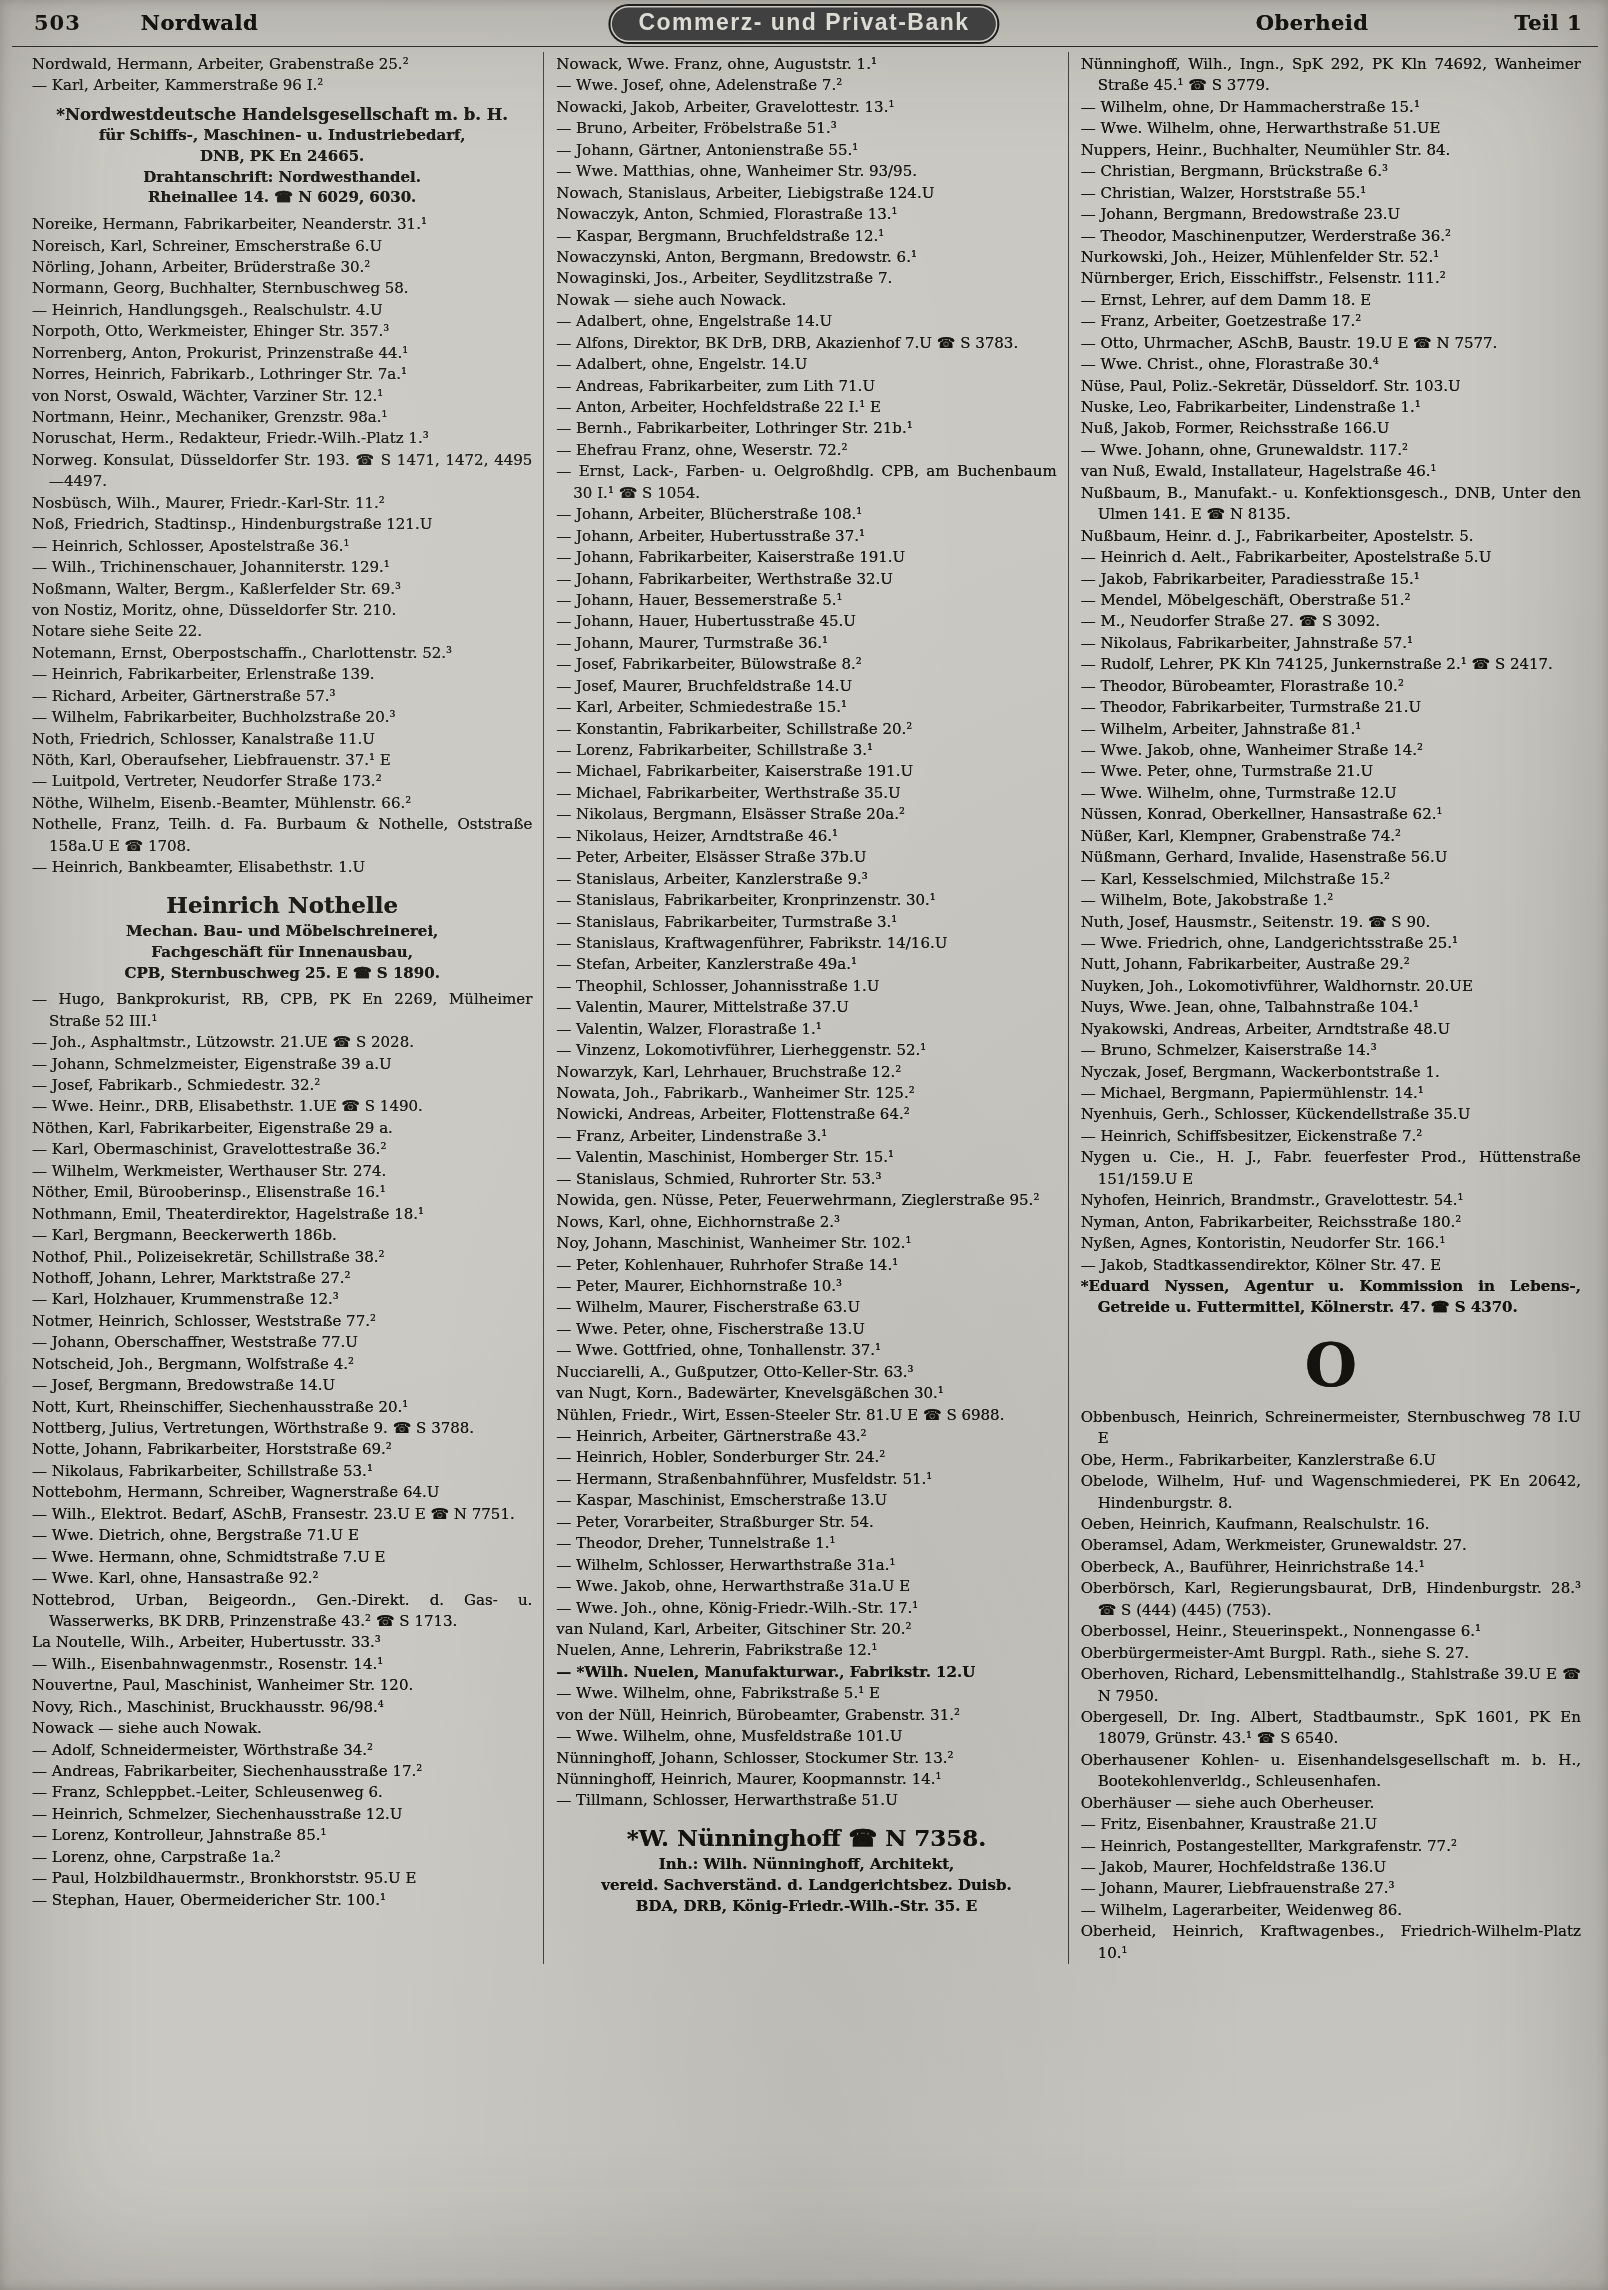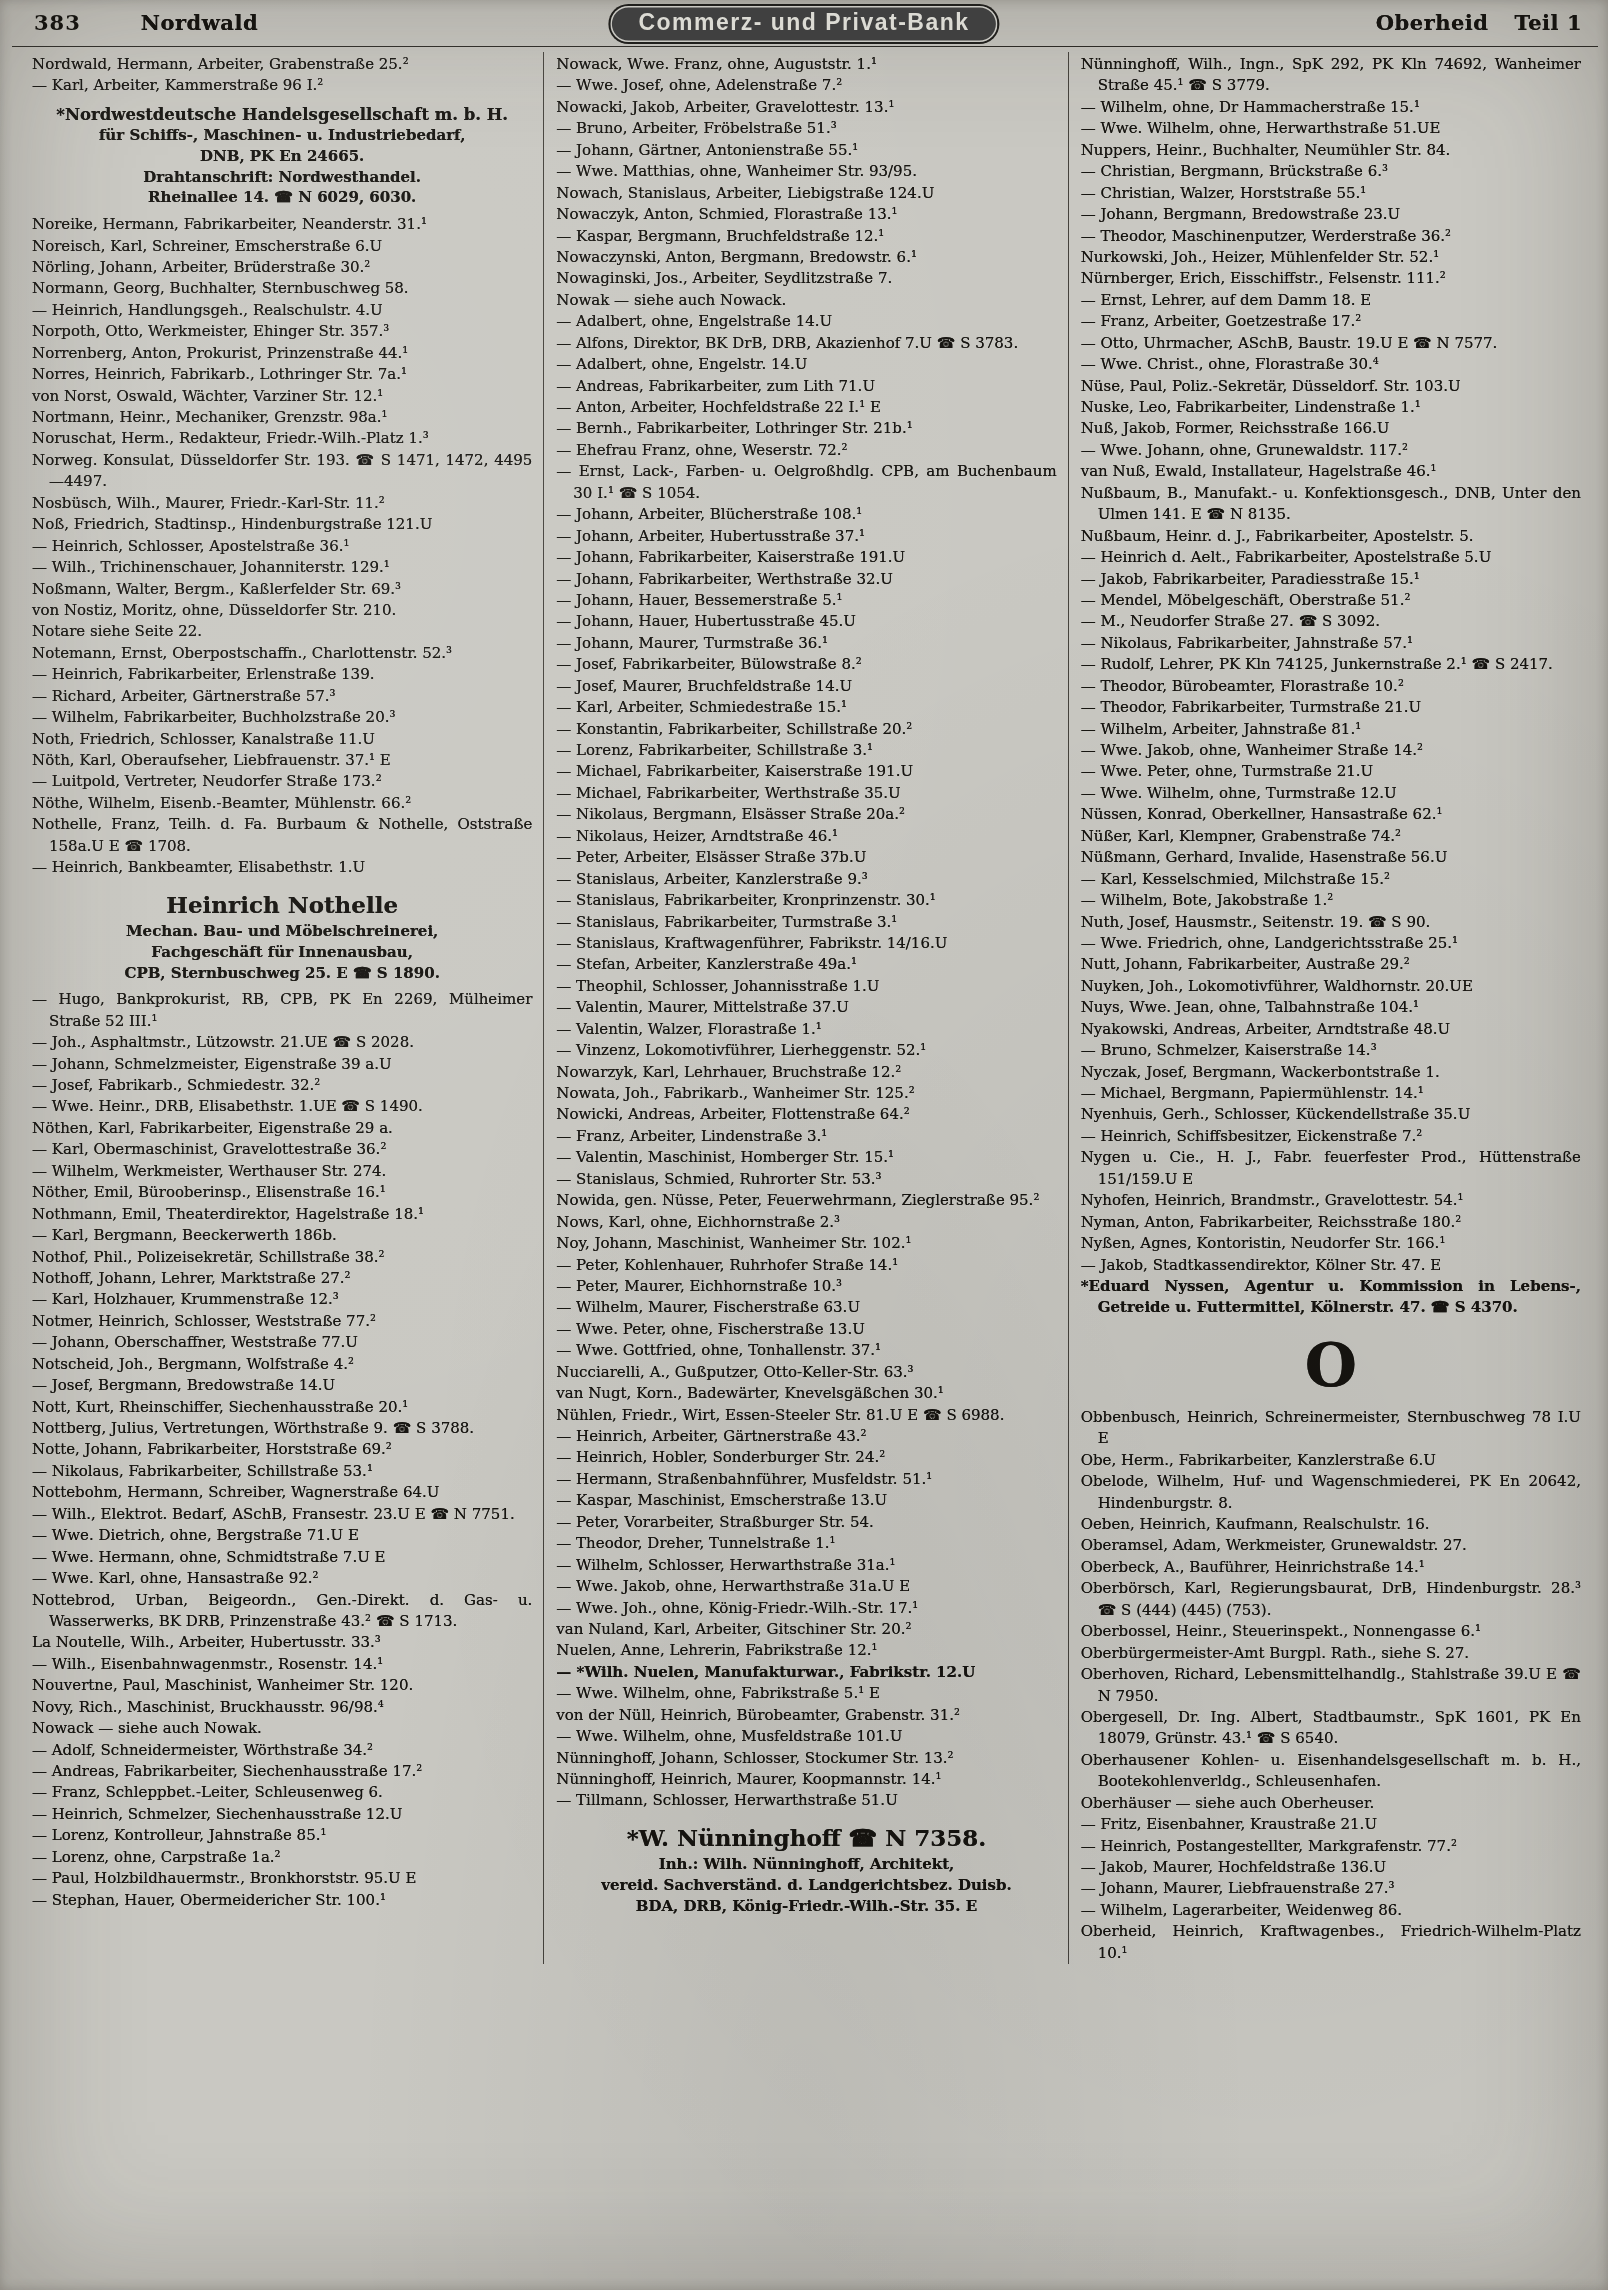--- a/index.html
+++ b/index.html
@@ -13,21 +13,21 @@
     content:""; position:absolute; inset:0; pointer-events:none;
     background:
       radial-gradient(ellipse at 18% 22%, rgba(255,255,255,0.06), transparent 42%),
       radial-gradient(ellipse at 78% 64%, rgba(0,0,0,0.05), transparent 48%),
       radial-gradient(ellipse at 50% 95%, rgba(0,0,0,0.06), transparent 40%);
   }
   .header { position:relative; height:46px; padding:10px 26px 0 34px;
     display:flex; align-items:flex-start; justify-content:space-between; }
   .hgroup { display:flex; align-items:baseline; }
   .hgroup.left  { gap:34px; }
-  .hgroup.right { }
+  .hgroup.right { gap:120px; }
   .page-num { font-weight:bold; font-size:21px; letter-spacing:1px; }
   .guide { font-weight:bold; font-size:21px; letter-spacing:0.5px;
     text-shadow:0 0 0.4px rgba(0,0,0,0.8);margin-left:26px; }
   .banner {
     position:absolute; left:50%; top:6px; transform:translateX(-50%);
     background:#404040; color:#dcdbd4;
     font-family:"Liberation Sans", sans-serif; font-weight:bold; font-size:23px;
     letter-spacing:1.5px; padding:3px 28px 6px; border-radius:18px; white-space:nowrap;
     box-shadow: 0 0 0 2px #201f1c, inset 0 0 0 1.5px #c9c8c2;
   }
@@ -48,21 +48,21 @@
           margin:12px 0 3px; line-height:1.2; }
   .it-L { font-weight:bold; font-size:60px; text-align:center; text-indent:0;
           margin:16px 0 12px; line-height:1; }
 </style>
 </head>
 <body>
 
 <div class="page">
   <div class="header">
     <div class="hgroup left">
-      <span class="page-num">383</span>
+      <span class="page-num">503</span>
       <span class="guide">Nordwald</span>
     </div>
     <div class="banner">Commerz- und Privat-Bank</div>
     <div class="hgroup right">
       <span class="guide">Oberheid</span>
       <span class="guide part">Teil 1</span>
     </div>
   </div>
   <div class="rule"></div>
   <div class="columns">

